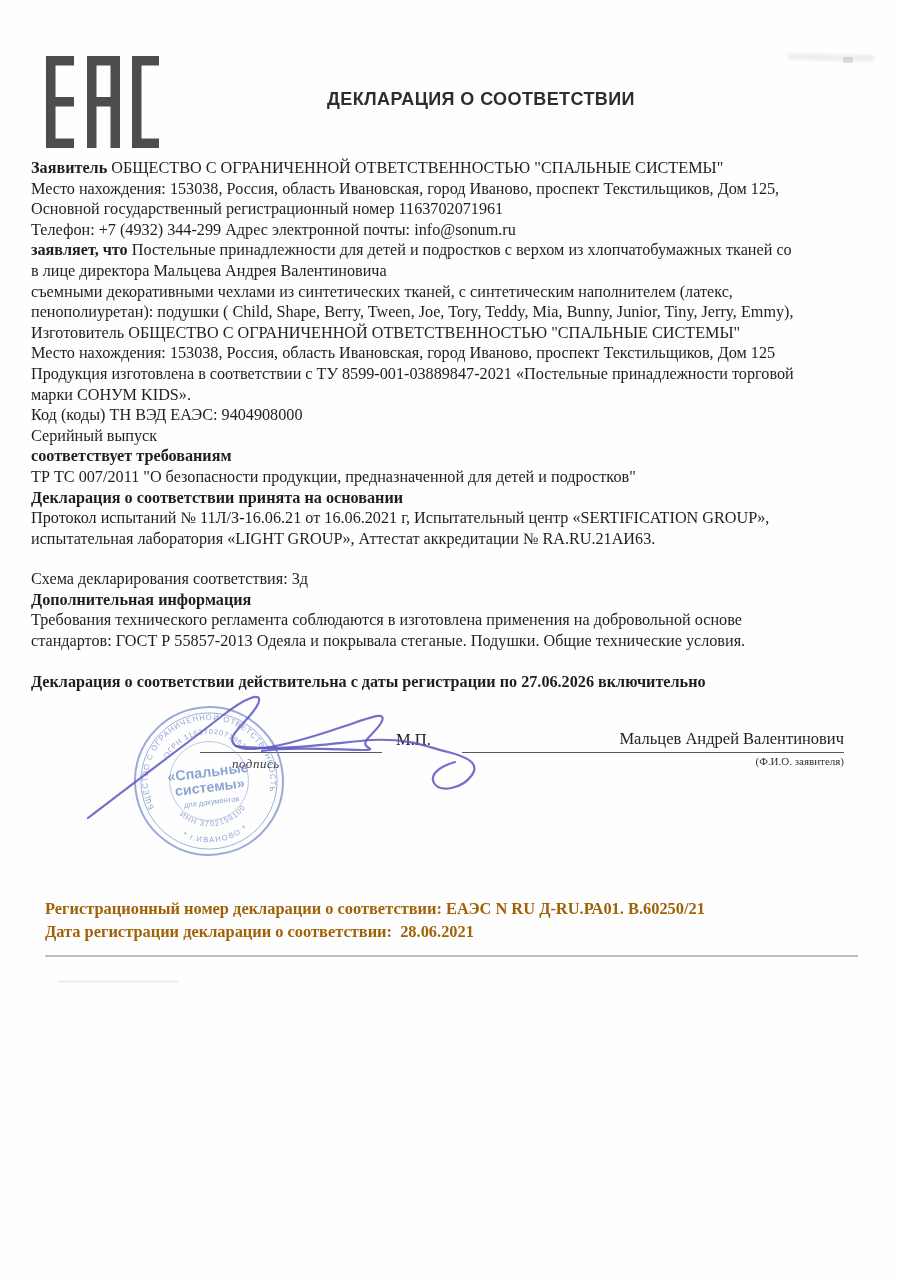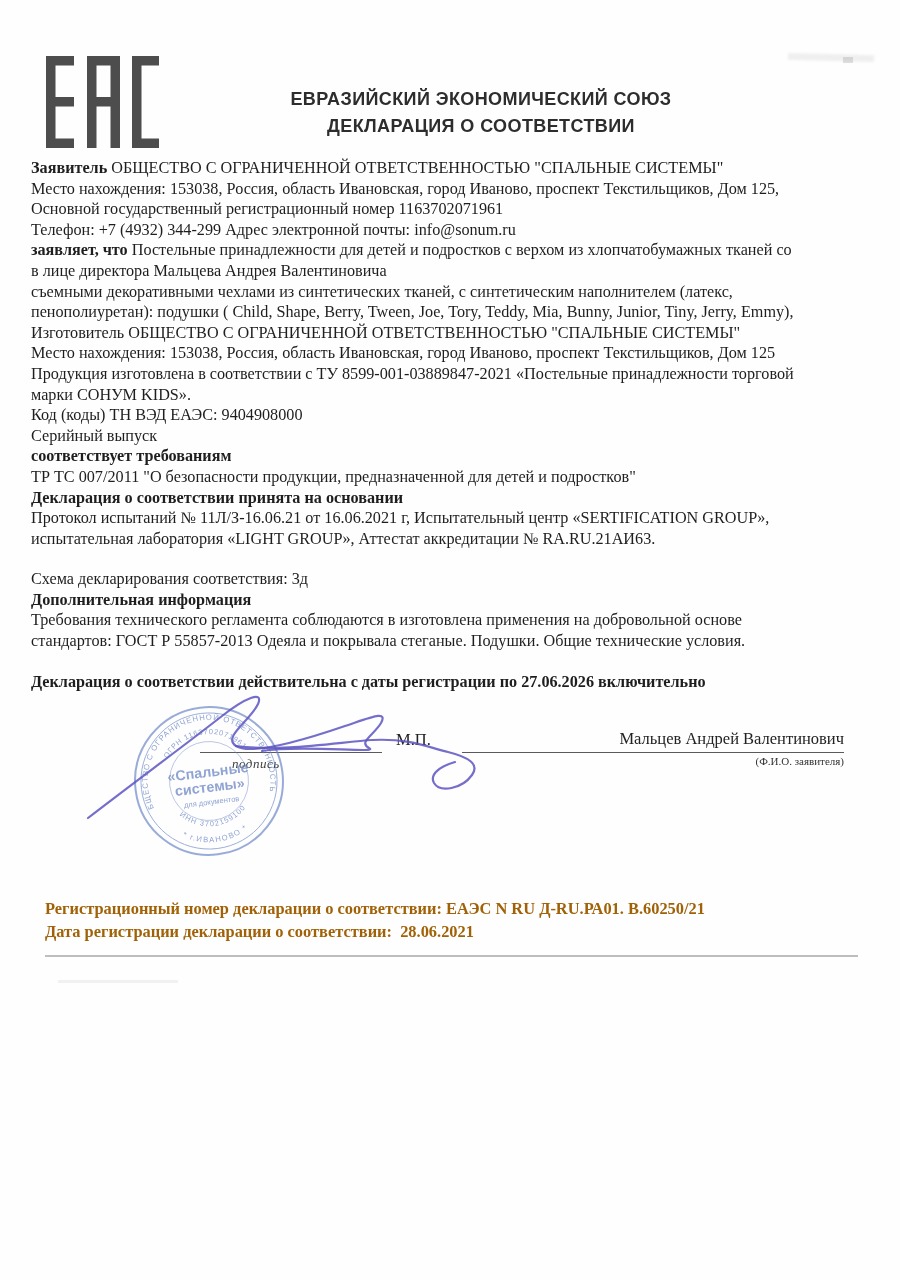--- a/index.html
+++ b/index.html
@@ -62,21 +62,20 @@
       <rect x="41" y="0" width="33" height="9.5"></rect>
       <rect x="41" y="41" width="33" height="9.5"></rect>
 
       <rect x="86" y="0" width="9.5" height="92"></rect>
       <rect x="86" y="0" width="27" height="9.5"></rect>
       <rect x="86" y="82.5" width="27" height="9.5"></rect>
     </g>
   </svg>
 
   <div class="title">
-    <div>ЕВРАЗИЙСКИЙ ЭКОНОМИЧЕСКИЙ СОЮЗ</div>
     <div>ДЕКЛАРАЦИЯ О СООТВЕТСТВИИ</div>
   </div>
 
   <div class="content">
     <div class="line"><span class="lead">Заявитель</span><span> ОБЩЕСТВО С ОГРАНИЧЕННОЙ ОТВЕТСТВЕННОСТЬЮ "СПАЛЬНЫЕ СИСТЕМЫ"</span></div>
     <div class="line"><span>Место нахождения: 153038, Россия, область Ивановская, город Иваново, проспект Текстильщиков, Дом 125,</span></div>
     <div class="line"><span>Основной государственный регистрационный номер 1163702071961</span></div>
     <div class="line"><span>Телефон: +7 (4932) 344-299 Адрес электронной почты: info@sonum.ru</span></div>
     <div class="line"><span class="lead">заявляет, что</span><span> Постельные принадлежности для детей и подростков с верхом из хлопчатобумажных тканей со</span></div>
     <div class="line"><span>в лице директора Мальцева Андрея Валентиновича</span></div>

